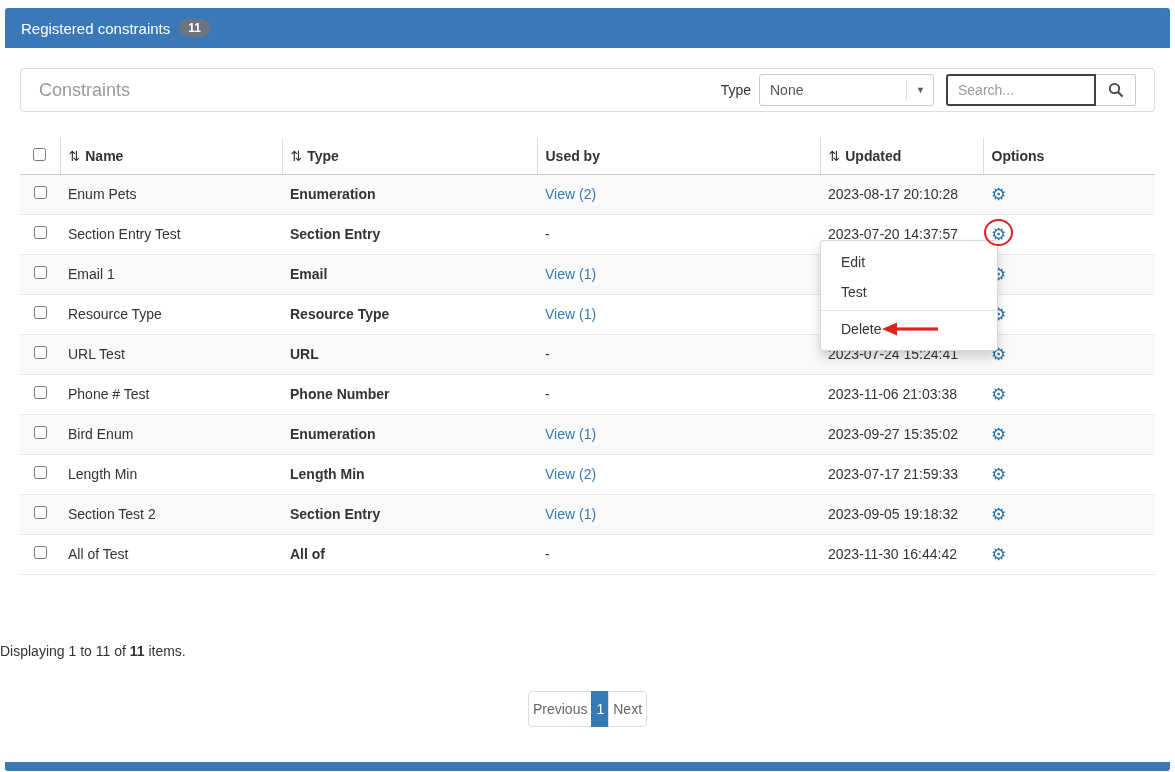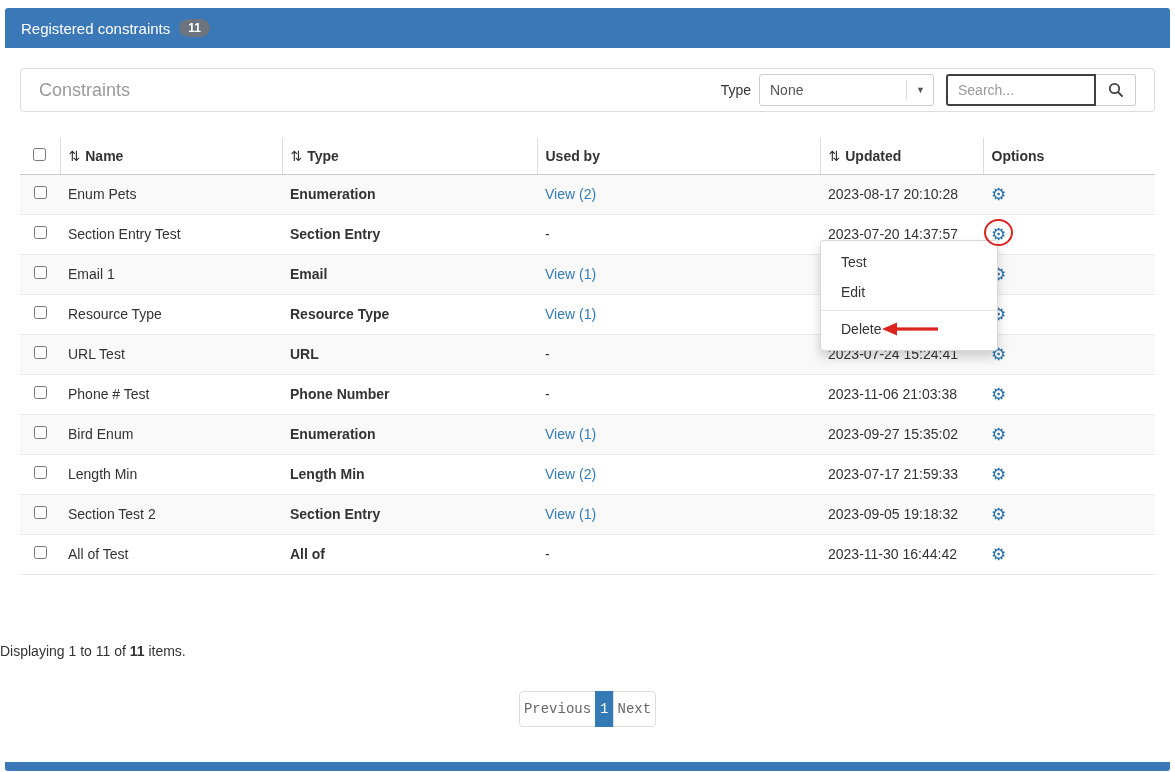--- a/index.html
+++ b/index.html
@@ -39,21 +39,21 @@
   tbody tr:nth-child(odd) { background: #f9f9f9; }
   .sort-ic { font-weight: normal; margin-right: 5px; color: #333; }
   .c-type { font-weight: bold; }
   .view-link { color: #337ab7; text-decoration: none; cursor: pointer; }
   .gear { color: #2a72ad; font-size: 17px; cursor: pointer; line-height: 1; }
 
   
   .summary { position: absolute; left: 0; top: 643px; width: 100%; text-align: left; font-size: 14px; color: #333; }
   .pagination { position: absolute; left: 0; top: 691px; width: 100%; display: flex; justify-content: center; }
   .page-btn { display: inline-block; padding: 7px 4px; font-size: 14px; line-height: 20px; border: 1px solid #ddd;
-              background: #fff; color: #666; margin-left: -1px; cursor: pointer; text-decoration: none; font-family: Liberation Mono, monospace; }
+              background: #fff; color: #666; margin-left: -1px; cursor: pointer; text-decoration: none; }
   .page-btn.first { border-radius: 4px 0 0 4px; margin-left: 0; }
   .page-btn.last { border-radius: 0 4px 4px 0; }
   .page-btn.active { background: #337ab7; border-color: #337ab7; color: #fff; }
 
   
   .bottombar { position: absolute; left: 5px; top: 762px; width: 1165px; height: 9px; background: #3a78b8;
                border-radius: 0 0 3px 3px; }
 
   
   .options-menu { position: absolute; left: 820px; top: 240px; width: 178px; background: #fff;
@@ -218,22 +218,22 @@
 
   <div class="pagination">
     <a class="page-btn first">Previous</a>
     <a class="page-btn active">1</a>
     <a class="page-btn last">Next</a>
   </div>
 
   <div class="bottombar"></div>
 
   <div class="options-menu">
+    <div class="menu-item">Edit</div>
     <div class="menu-item">Test</div>
-    <div class="menu-item">Edit</div>
     <div class="menu-divider"></div>
     <div class="menu-item">Delete</div>
   </div>
 
   <div class="anno-circle"></div>
 
   <svg class="anno-arrow" width="58" height="16" viewBox="0 0 58 16">
     <polygon points="0,8 15,1.5 15,14.5" fill="#dc241f"></polygon>
     <rect x="13" y="6.4" width="43" height="3.2" fill="#dc241f"></rect>
   </svg>

